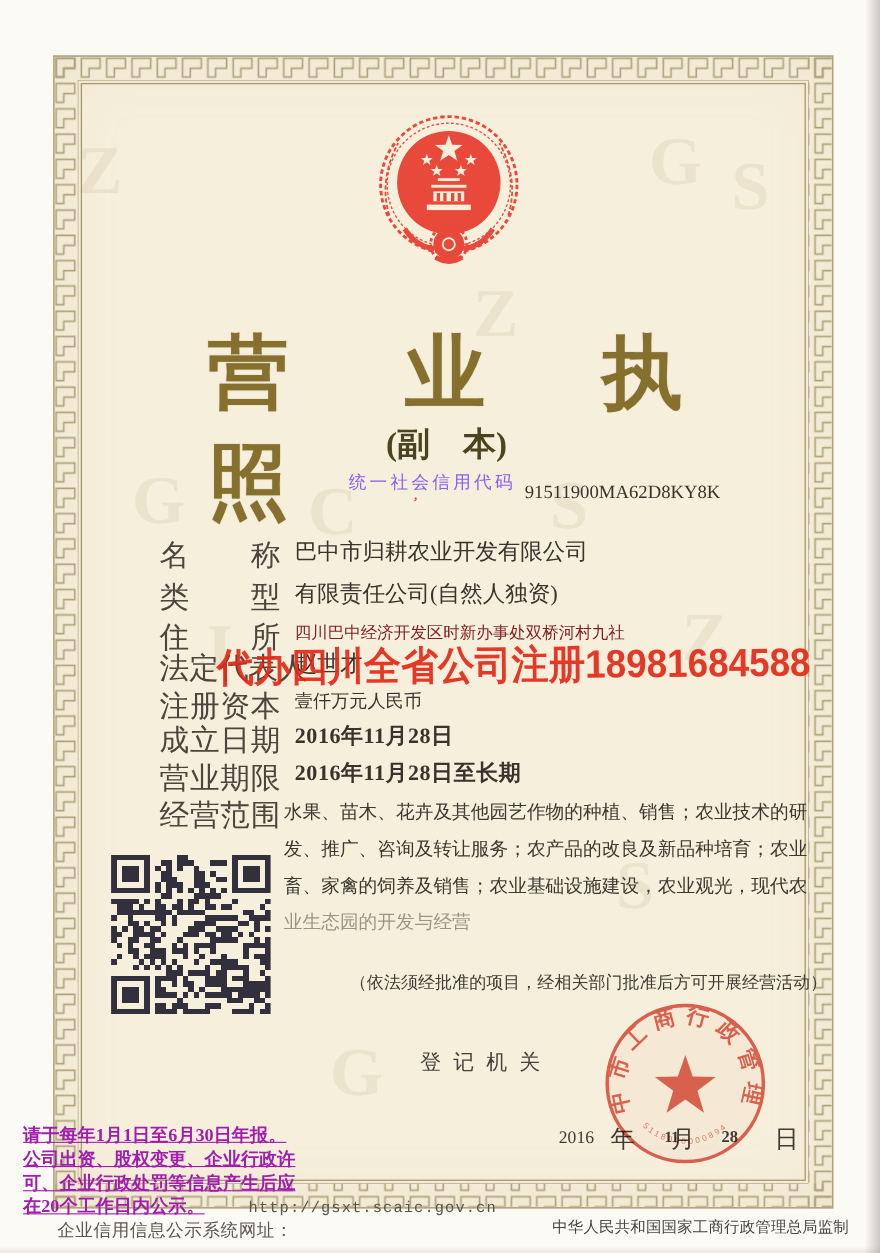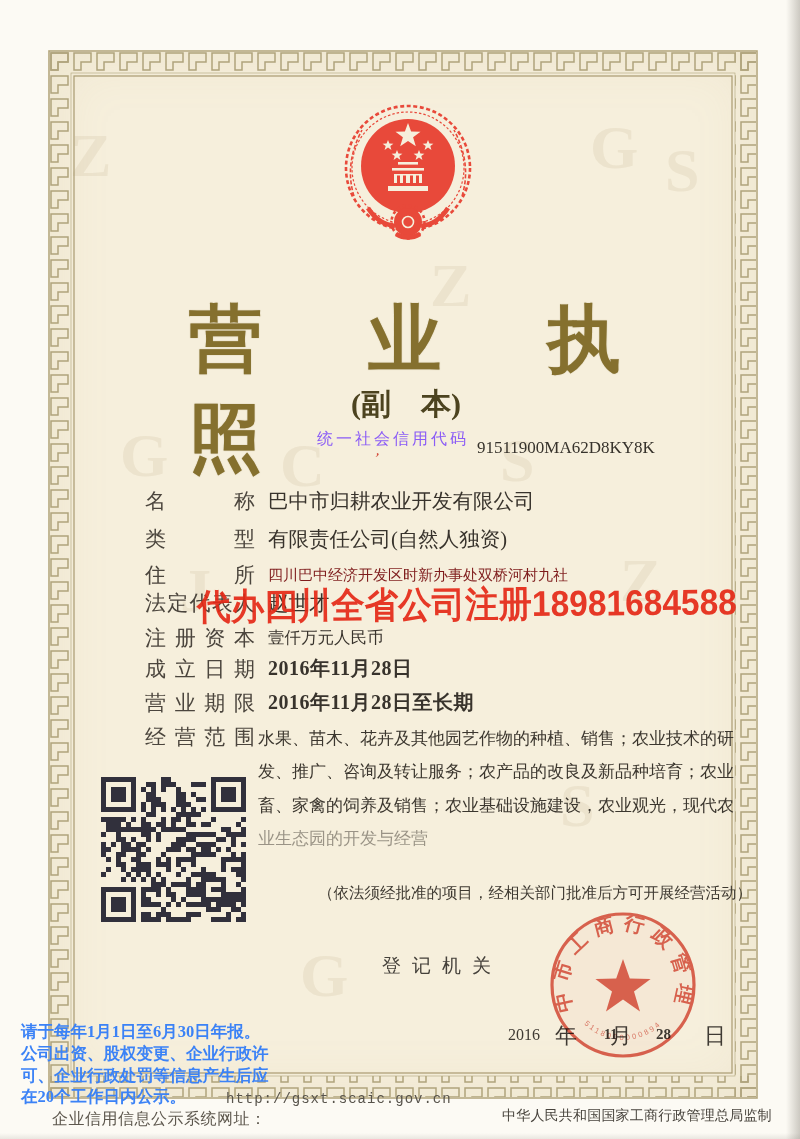--- a/index.html
+++ b/index.html
@@ -18,21 +18,21 @@
   .title{left:189px;top:291px;font-size:73px;font-weight:bold;letter-spacing:44px;
          color:#85702e;z-index:3;text-shadow:0 0 1px rgba(110,90,30,.5);}
   .subtitle{left:351px;top:384px;font-size:30px;font-weight:bold;color:#4c431f;z-index:3;}
   .credit-label{left:317px;top:429px;font-size:16px;letter-spacing:3px;color:#8b5cf6;z-index:3;}
   .credit-code{left:477px;top:438px;font-size:17px;color:#37332c;z-index:3;
                font-family:"Liberation Serif",serif;}
   .red-tick{left:374px;top:450px;font-size:15px;color:#cf3a2a;transform:rotate(14deg);z-index:3;}
   
   .row{position:absolute;left:145px;z-index:3;white-space:nowrap;}
   .row .lbl{display:inline-block;width:110px;text-align:justify;text-align-last:justify;
-            font-size:21px;color:#4b453d;vertical-align:top;}
+            font-size:27px;color:#4b453d;vertical-align:top;}
   .row .val{display:inline-block;margin-left:13px;font-size:20.5px;color:#38332c;vertical-align:top;}
   .r1{top:487px}.r2{top:525px}.r3{top:561px}.r4{top:589px}.r5{top:624px}.r6{top:655px}.r7{top:689px}.r8{top:723px}
   .r3 .val{font-size:15px;margin-top:5px;color:#7f1d1d;}
   .r5 .val{font-size:16.5px;margin-top:3px;}
   .r6 .val,.r7 .val{font-size:20px;font-weight:600;letter-spacing:.5px;}
   .val-obscured{color:rgba(75,66,58,.5);filter:blur(.7px);}
   
   .scope{left:258px;top:722px;width:476px;z-index:3;}
   .scope .line{height:33.4px;line-height:33.4px;font-size:17px;color:#3c372f;
                text-align:justify;text-align-last:justify;white-space:nowrap;
@@ -50,21 +50,21 @@
   .d-mu{left:610px;top:1021px;font-size:22px;}
   .d-day{left:656px;top:1026px;font-size:15px;font-weight:600;}
   .d-du{left:704px;top:1021px;font-size:22px;}
   .seal{left:545px;top:905px;z-index:6;mix-blend-mode:multiply;opacity:.92;}
   
   .ad{left:197px;top:583px;font-size:36px;font-weight:bold;z-index:5;white-space:nowrap;
       font-family:"Liberation Sans","DejaVu Sans",sans-serif;color:rgba(228,40,22,.92);
       transform:rotate(-.5deg) scaleX(.93);transform-origin:left top;}
   
   .notice{left:21px;top:1021px;width:240px;z-index:4;}
-  .notice .nline{font-size:16.5px;line-height:21.8px;font-weight:600;color:#3b82f6;white-space:nowrap;}
+  .notice .nline{font-size:16.5px;line-height:21.8px;font-weight:600;color:#a21caf;white-space:nowrap;text-decoration:underline;}
   .site-label{left:52px;top:1109px;font-size:16px;color:#5d574d;z-index:4;letter-spacing:.5px;}
   .site-url{left:226px;top:1091px;font-size:14px;letter-spacing:1px;color:#57534b;z-index:4;
             font-family:"Liberation Mono","DejaVu Sans Mono",monospace;}
   .issuer{left:502px;top:1107px;font-size:14px;color:#48443d;z-index:4;letter-spacing:.2px;}
   
   .edge-r{right:0;top:0;width:14px;height:100%;z-index:8;
           background:linear-gradient(to left,rgba(125,120,110,.38),rgba(125,120,110,0));}
   .edge-b{left:0;bottom:0;width:100%;height:6px;z-index:8;
           background:linear-gradient(to top,rgba(125,120,110,.15),rgba(125,120,110,0));}
 </style>

